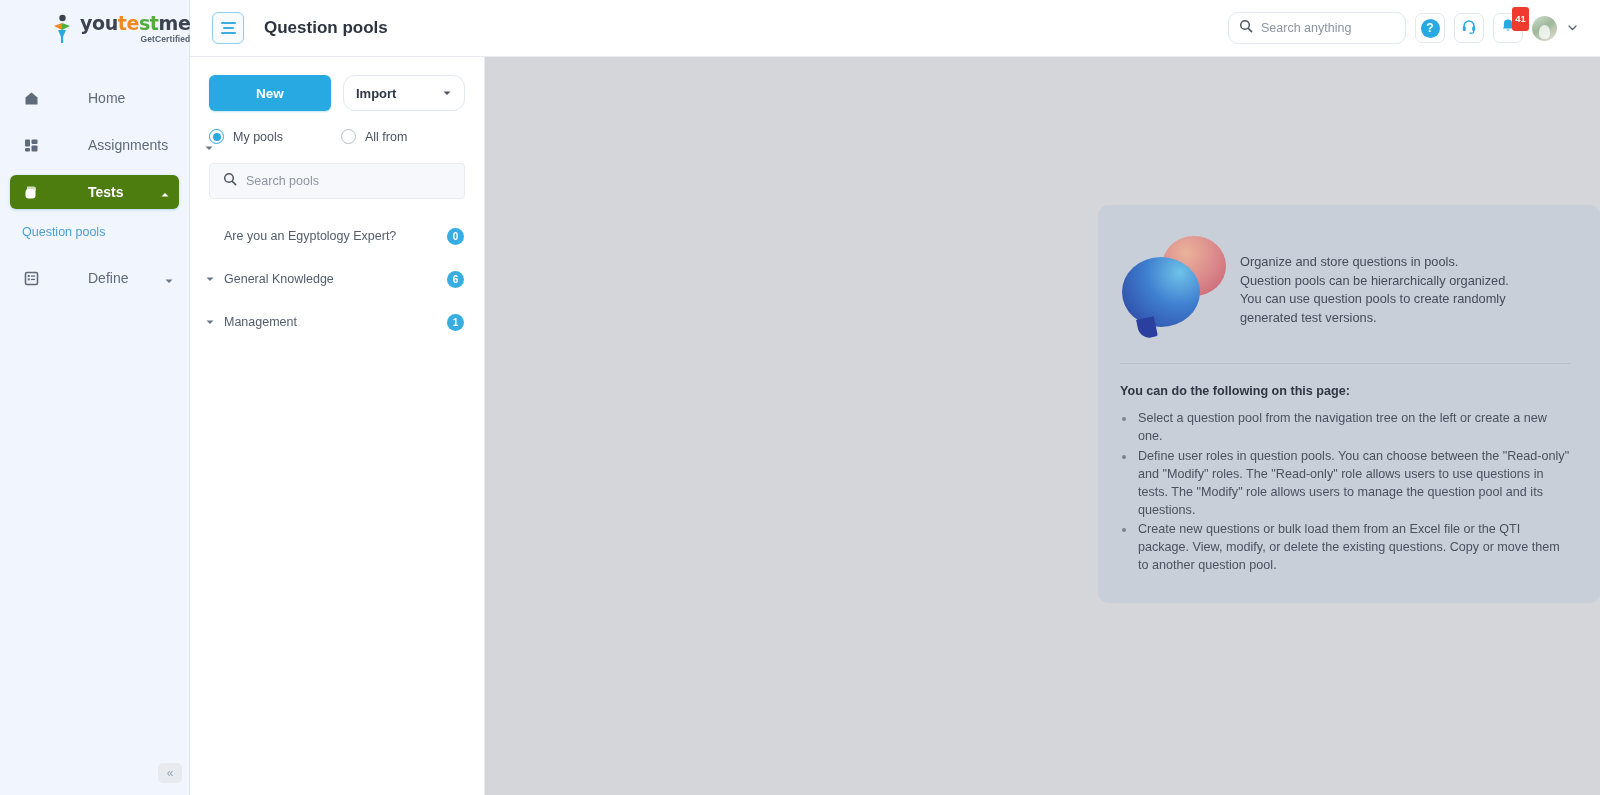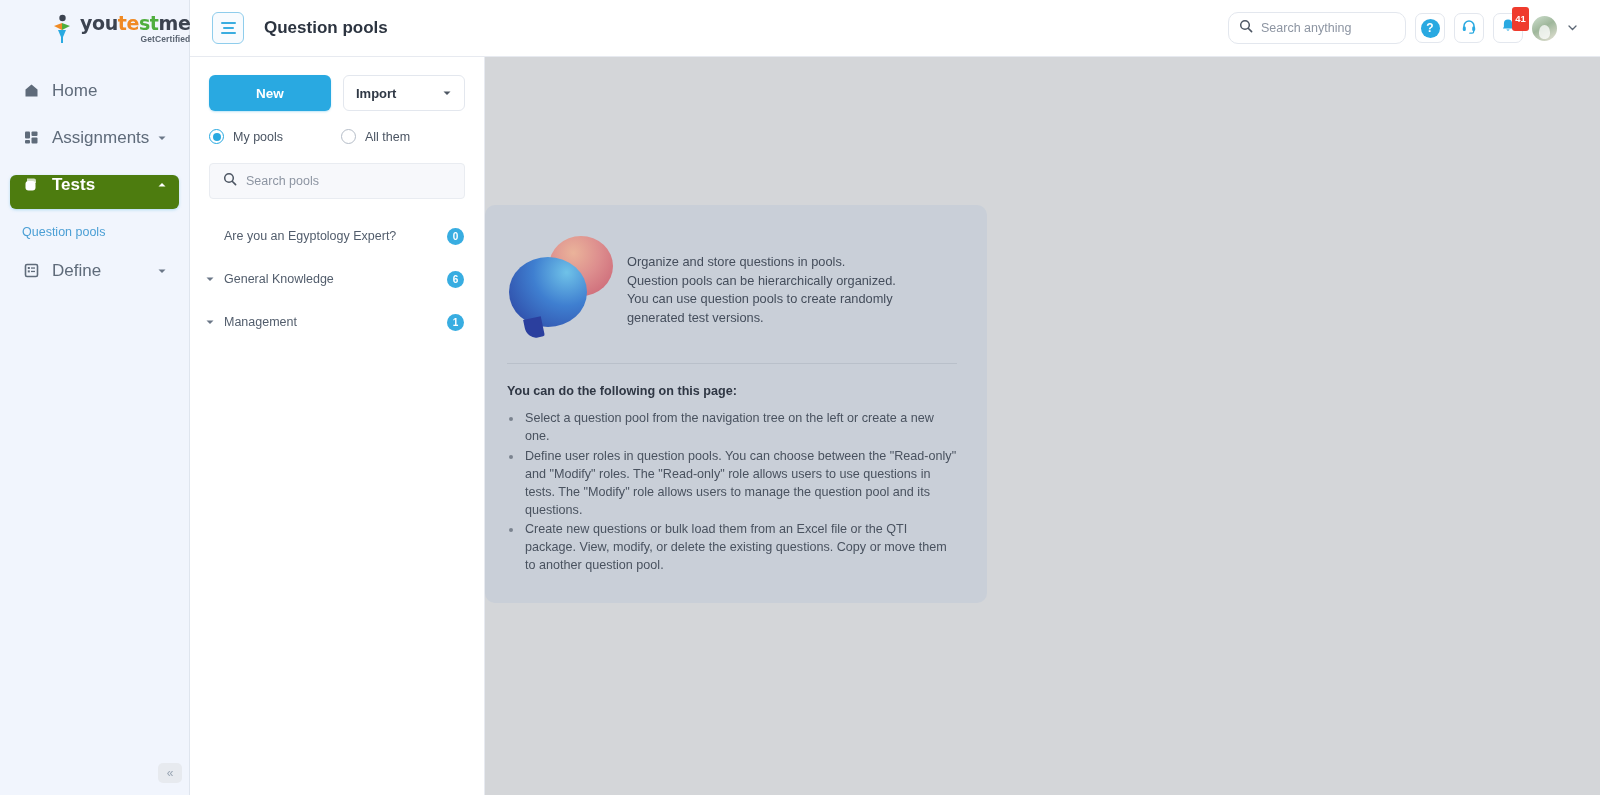--- a/index.html
+++ b/index.html
@@ -36,27 +36,28 @@
   .lt-te  { color: #f08a24; }
   .lt-st  { color: #4fae3e; }
   .lt-me  { color: #3c4350; }
   .logo-sub {
     font-size: 8.5px; color: #5a6472; letter-spacing: 0.1px;
     text-align: right; margin-top: 2px; font-weight: 600;
   }
 
   .nav { padding-top: 24px; }
   .nav-item {
-    display: flex; align-items: flex-start;
+    display: flex; align-items: center;
     height: 34px; margin: 0 10px 0 10px;
     padding: 0 12px;
     border-radius: 6px;
-    color: #5f6b7a; font-size: 17px;
+    color: #5f6b7a; font-size: 14px;
     cursor: pointer;
     position: relative;
+    gap: 36px;
   }
   .nav-item + .nav-item { margin-top: 13px; }
   .nav-item .nav-ico {
     width: 18px; height: 18px; margin-right: 12px;
     display: inline-flex; align-items: center; justify-content: center;
     flex: 0 0 18px;
   }
   .nav-item.active {
     background: #4d7c0f; color: #ffffff; font-weight: 700;
     box-shadow: 0 1px 3px rgba(58,173,224,.35);
@@ -146,21 +147,21 @@
   }
   .btn-row { display: flex; gap: 12px; }
   .btn-new {
     width: 122px; height: 36px; background: #29a9e1; color: #fff;
     border: 0; border-radius: 6px; font-size: 13.5px; font-weight: 700;
     cursor: pointer; font-family: "Liberation Sans", sans-serif;
     box-shadow: 0 1px 2px rgba(41,169,225,.3);
   }
   .btn-import {
     width: 122px; height: 36px; background: #fff; color: #2f3845;
-    border: 1px solid #e3e7ee; border-radius: 6px; font-size: 13px; font-weight: 700;
+    border: 1px solid #e3e7ee; border-radius: 12px; font-size: 13px; font-weight: 700;
     cursor: pointer; display: flex; align-items: center; padding: 0 12px;
     font-family: "Liberation Sans", sans-serif;
   }
   .btn-import .cv { margin-left: auto; }
 
   .radio-row { display: flex; margin-top: 18px; }
   .radio { display: flex; align-items: center; cursor: pointer; font-size: 12.5px; color: #4a5462; }
   .radio:first-child { width: 132px; }
   .radio .dot {
     width: 15px; height: 15px; border-radius: 50%;
@@ -192,21 +193,21 @@
   .tree-caret { width: 16px; flex: 0 0 16px; display: flex; align-items: center; justify-content: center; }
   .tree-label { font-size: 12.5px; color: #525d6c; margin-left: 6px; }
   .tree-badge {
     margin-left: auto; min-width: 17px; height: 17px; border-radius: 50%;
     background: #38ade1; color: #fff; font-size: 10px; font-weight: 700;
     display: flex; align-items: center; justify-content: center;
   }
 
   .content {
     flex: 1 1 auto; background: #d4d6d9; padding: 148px 0 0 0;
-    display: flex; justify-content: flex-start; align-items: flex-start; min-width: 0;
+    display: flex; justify-content: flex-end; align-items: flex-start; min-width: 0;
   }
   .card {
     width: 502px; background: #c9cfd8; border-radius: 10px;
     padding: 26px 30px 26px 22px;
   }
   .card-top { display: flex; align-items: flex-start; gap: 10px; }
   .bubbles { width: 110px; height: 96px; flex: 0 0 110px; position: relative; }
   .bub {
     position: absolute; border-radius: 50%;
   }
@@ -410,21 +411,21 @@
           </button>
         </div>
 
         <div class="radio-row">
           <label class="radio on">
             <span class="dot"></span>
             <span>My pools</span>
           </label>
           <label class="radio">
             <span class="dot"></span>
-            <span>All them</span>
+            <span>All from</span>
           </label>
         </div>
 
         <div class="pool-search">
           <span>
             <svg width="14" height="14" viewBox="0 0 14 14">
               <circle cx="6" cy="6" r="4.3" fill="none" stroke="#4d5663" stroke-width="1.5"></circle>
               <line x1="9.2" y1="9.2" x2="12.6" y2="12.6" stroke="#4d5663" stroke-width="1.6" stroke-linecap="round"></line>
             </svg>
           </span>

